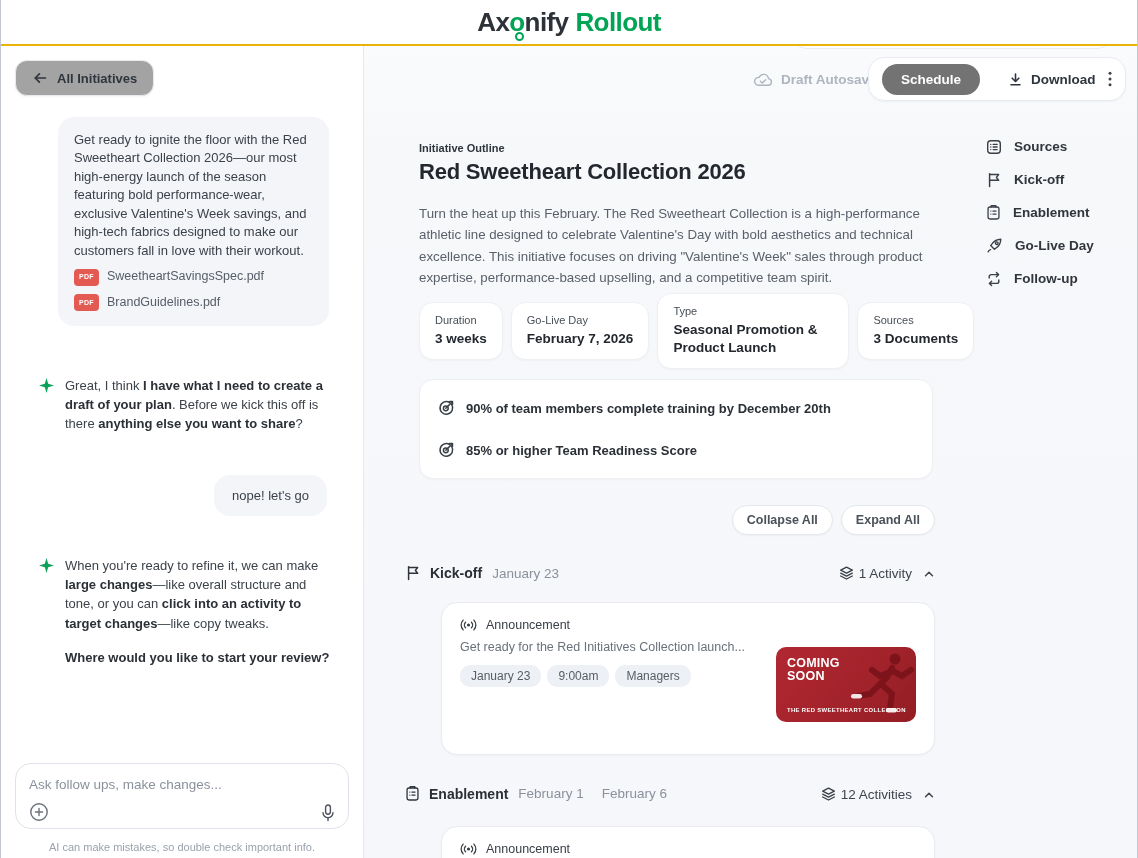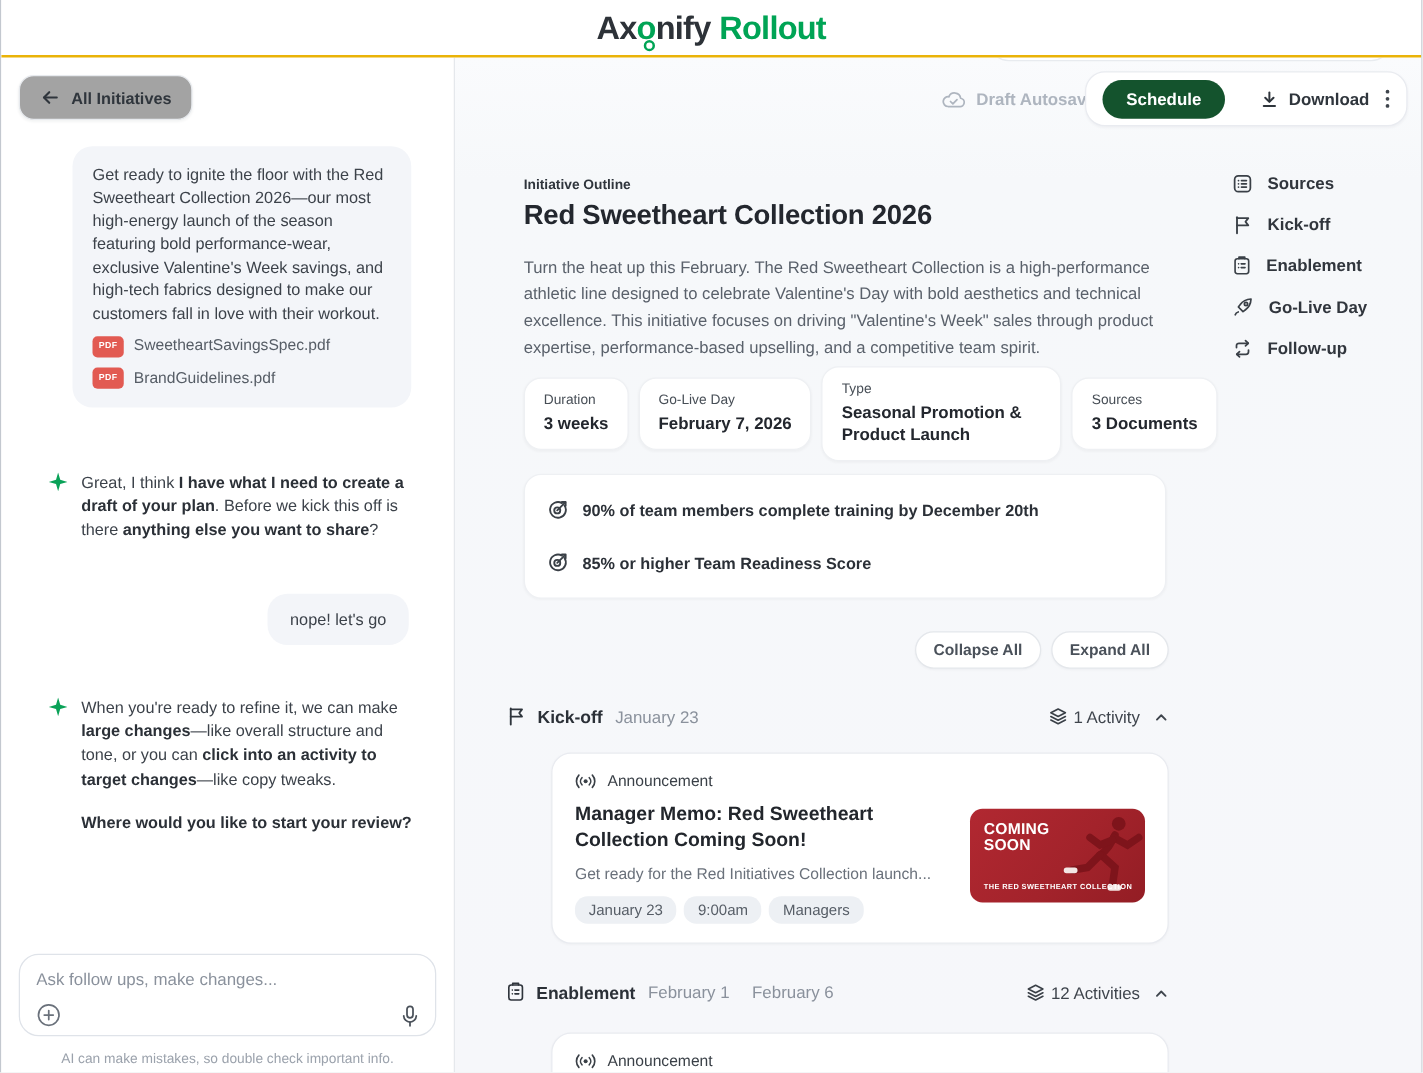--- a/index.html
+++ b/index.html
@@ -50,21 +50,21 @@
   .main{ position:absolute; left:363px; top:46px; width:775px; height:812px;
          background:linear-gradient(180deg,#fafbfd 0%,#f6f8fa 12%,#f6f7fa 100%); overflow:hidden;}
   .ghost-pill{ position:absolute; left:427px; top:-41px; width:322px; height:44px;
                background:#fff; border:1px solid #e8ebef; border-radius:16px; }
 
   .autosave{ position:absolute; left:389px; top:11px; height:44px; display:flex; align-items:center; gap:8px;
              color:#aeb5bf; font-size:13.5px; font-weight:600; }
   .toolbar{ position:absolute; left:504px; top:11px; width:258px; height:44px; background:#fff;
             border:1px solid #e9ebf0; border-radius:16px; display:flex; align-items:center;
             padding:0 10px 0 13px; box-shadow:0 1px 2px rgba(20,30,40,.04);}
-  .btn-schedule{ background:#14532d; color:#fff; font-weight:700; font-size:13.5px; border:none;
+  .btn-schedule{ background:#737373; color:#fff; font-weight:700; font-size:13.5px; border:none;
                  border-radius:999px; padding:8px 19px; cursor:pointer; font-family:inherit;}
   .toolbar-divider{ width:1px; height:24px; background:#e6e9ed; margin:0 12px; }
   .btn-download{ display:flex; align-items:center; gap:8px; background:none; border:none; cursor:pointer;
                  font-size:13.5px; font-weight:700; color:#2f353c; font-family:inherit; padding:6px 4px;}
   .btn-kebab{ margin-left:auto; background:none; border:none; cursor:pointer; padding:6px 8px; display:flex;}
 
   .eyebrow{ position:absolute; left:55px; top:96px; font-size:11px; font-weight:700; color:#2f353c; }
   .page-title{ position:absolute; left:55px; top:113px; font-size:22px; font-weight:700; color:#23272e; letter-spacing:-0.2px;}
   .description{ position:absolute; left:55px; top:157px; width:514px; font-size:13.3px; line-height:1.6; color:#5a616b;}
 
@@ -311,21 +311,20 @@
           <g fill="none" stroke="#3a4047" stroke-width="1.4" stroke-linecap="round">
             <circle cx="9" cy="7" r="1.7" fill="#3a4047" stroke="none"></circle>
             <path d="M5.9 4 a4.3 4.3 0 0 0 0 6"></path>
               <path d="M3.3 1.8 a7.6 7.6 0 0 0 0 10.4"></path>
             <path d="M12.1 4 a4.3 4.3 0 0 1 0 6"></path>
               <path d="M14.7 1.8 a7.6 7.6 0 0 1 0 10.4"></path>
           </g>
         </svg>
         <span>Announcement</span>
       </div>
-      <div class="card-title">Manager Memo: Red Sweetheart Collection Coming Soon!</div>
       <div class="card-excerpt">Get ready for the Red Initiatives Collection launch...</div>
       <div class="tag-row">
         <span class="tag">January 23</span>
         <span class="tag">9:00am</span>
         <span class="tag">Managers</span>
       </div>
       <div class="card-image">
         <svg class="ci-runner" width="66" height="72" viewBox="0 0 66 72">
           <g fill="none" stroke="#7e141b" stroke-width="6" stroke-linecap="round">
             <path d="M42 19 C38 27 36 31 30 35"></path>

